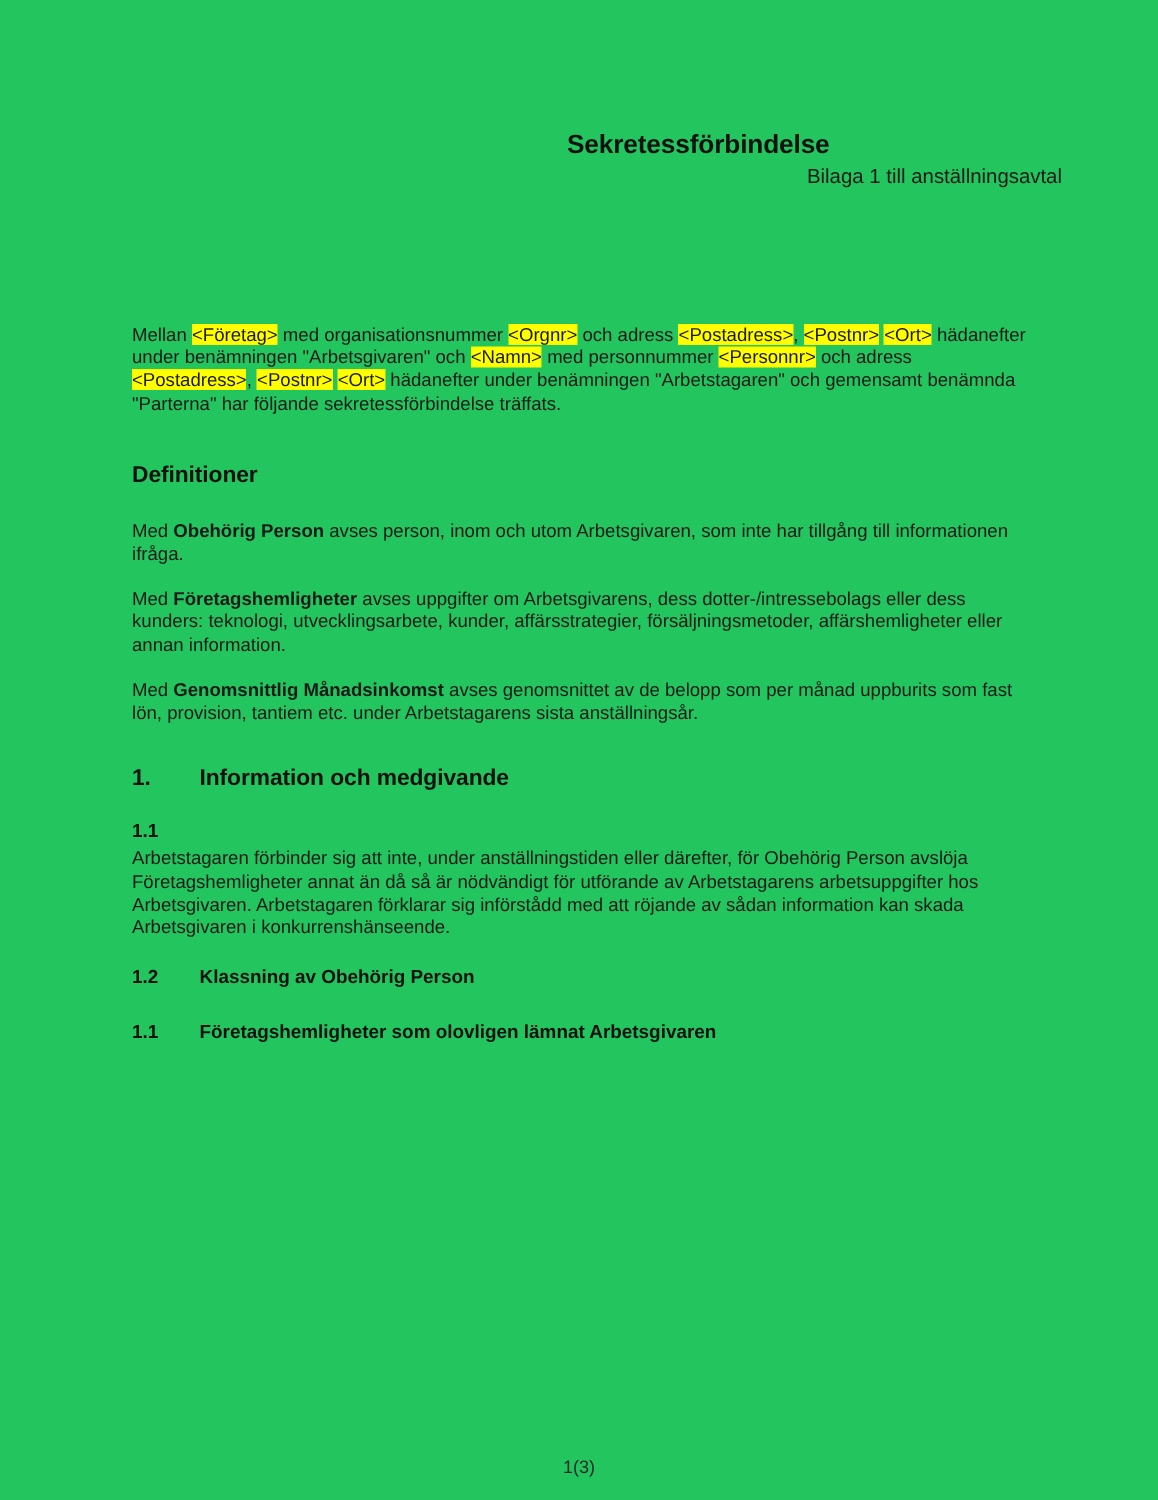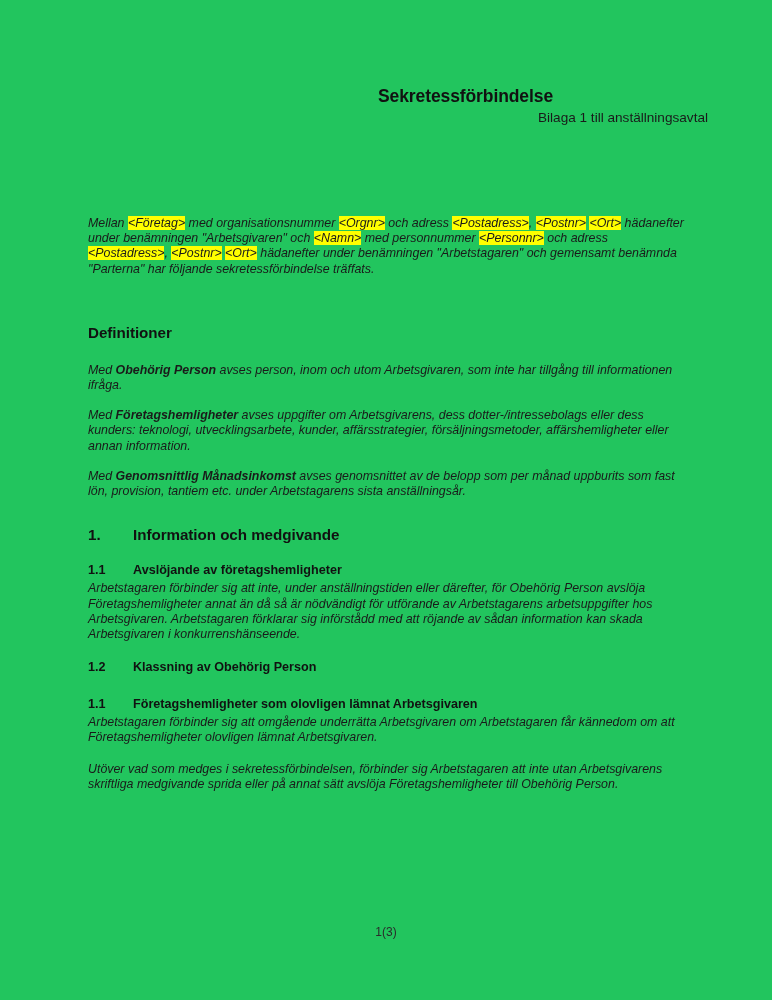--- a/index.html
+++ b/index.html
@@ -55,41 +55,40 @@
     top: 216px;
     width: 600px;
   }
 
   p.para {
     font-size: 12.4px;
     line-height: 15.2px;
     margin: 0;
     color: #1a1a1a;
     text-align: left;
-    font-style: italic;
   }
 
   .hl {
     background: #ffff00;
     color: #1a1a1a;
   }
   b, strong, .b {
     font-weight: bold;
   }
 
   
   .gap-intro   { height: 30px; }
   .gap-para    { height: 15px; }
   .gap-section { height: 26px; }
   .gap-sub     { height: 17px; }
 
   h2.h-definitioner {
     font-size: 15.2px;
     font-weight: bold;
-    margin: 16px 0 6px 0;
+    margin: 0 0 6px 0;
     line-height: 1.25;
     color: #111111;
     letter-spacing: -0.05px;
   }
 
   
   .h1-row {
     display: flex;
     align-items: baseline;
     font-size: 15.2px;
@@ -110,21 +109,21 @@
     line-height: 1.3;
     margin: 0 0 3px 0;
   }
   .h2-row .num { width: 45px; flex: 0 0 45px; }
 
   
   .footer {
     position: absolute;
     left: 0;
     right: 0;
-    top: 925px;
+    top: 971px;
     text-align: center;
     font-size: 12px;
     color: #2b2b2b;
   }
 </style>
 </head>
 <body>
 
 <div class="page">
 
@@ -157,42 +156,39 @@
 
     <div class="h1-row">
       <span class="num">1.</span>
       <span>Information och medgivande</span>
     </div>
 
     <div class="gap-sub"></div>
 
     <div class="h2-row">
       <span class="num">1.1</span>
-      <span>Avslöjande av företagshemligheter</span>
     </div>
     <p class="para">Arbetstagaren förbinder sig att inte, under anställningstiden eller därefter, för Obehörig Person avslöja Företagshemligheter annat än då så är nödvändigt för utförande av Arbetstagarens arbetsuppgifter hos Arbetsgivaren. Arbetstagaren förklarar sig införstådd med att röjande av sådan information kan skada Arbetsgivaren i konkurrenshänseende.</p>
 
     <div class="gap-sub"></div>
 
     <div class="h2-row">
       <span class="num">1.2</span>
       <span>Klassning av Obehörig Person</span>
     </div>
 
     <div class="gap-sub"></div>
 
     <div class="h2-row">
       <span class="num">1.1</span>
       <span>Företagshemligheter som olovligen lämnat Arbetsgivaren</span>
     </div>
-    <p class="para">Arbetstagaren förbinder sig att omgående underrätta Arbetsgivaren om Arbetstagaren får kännedom om att Företagshemligheter olovligen lämnat Arbetsgivaren.</p>
 
     <div class="gap-sub"></div>
 
-    <p class="para">Utöver vad som medges i sekretessförbindelsen, förbinder sig Arbetstagaren att inte utan Arbetsgivarens skriftliga medgivande sprida eller på annat sätt avslöja Företagshemligheter till Obehörig Person.</p>
 
   </div>
 
   <div class="footer">
     <span>1(3)</span>
   </div>
 
 </div>
 
 </body></html>

